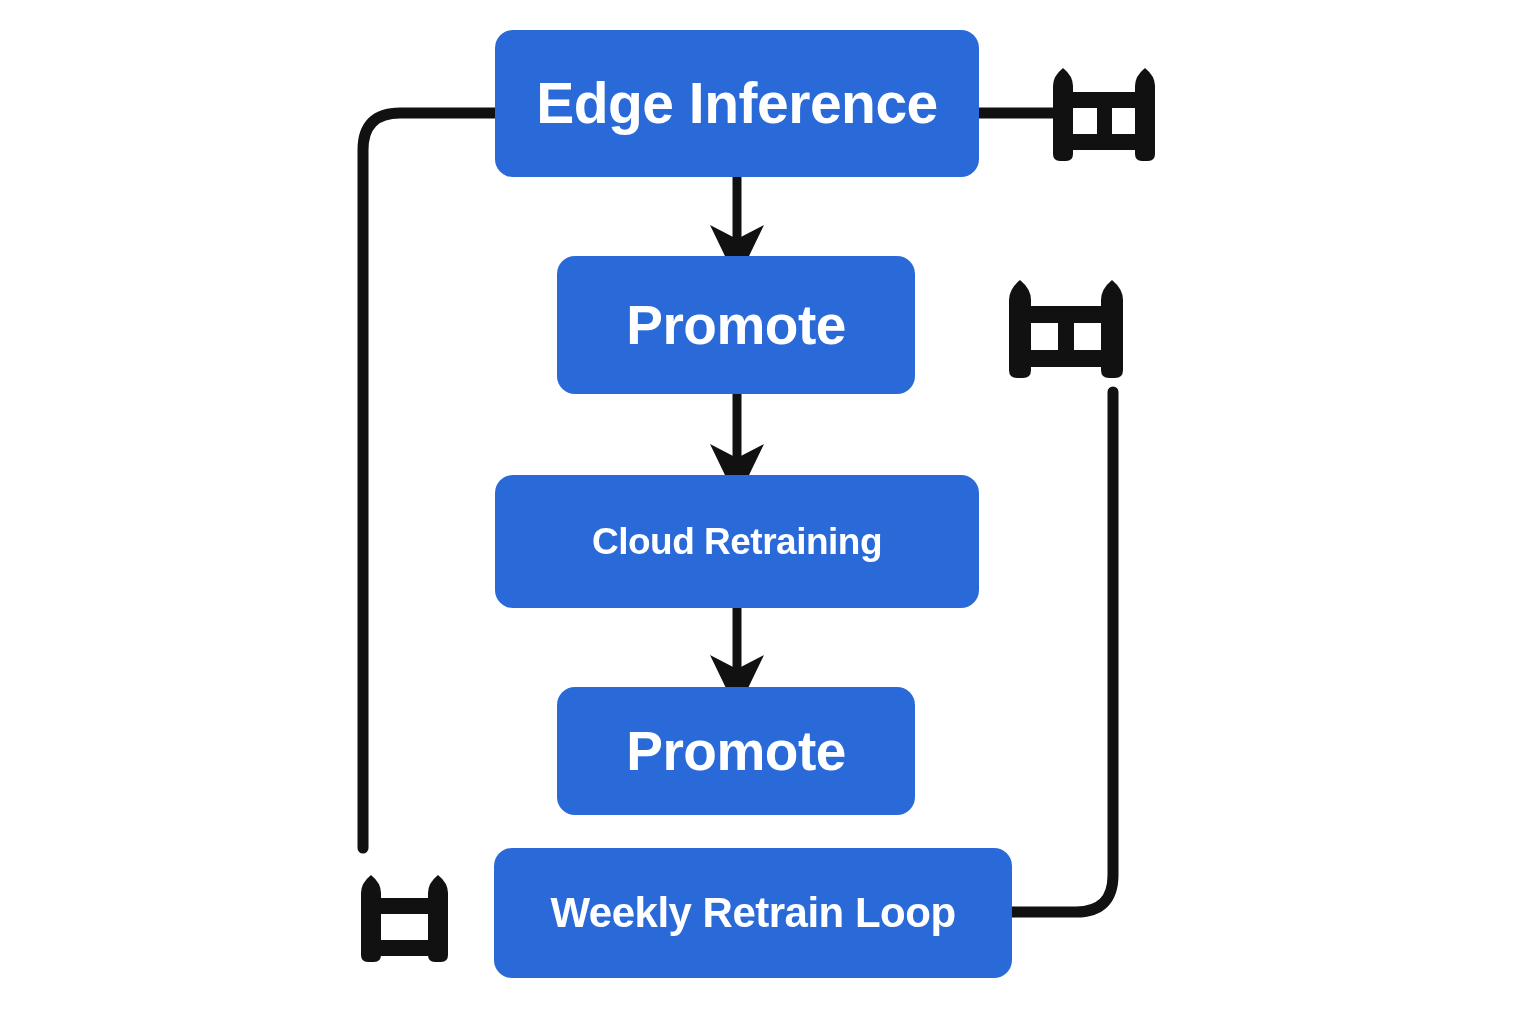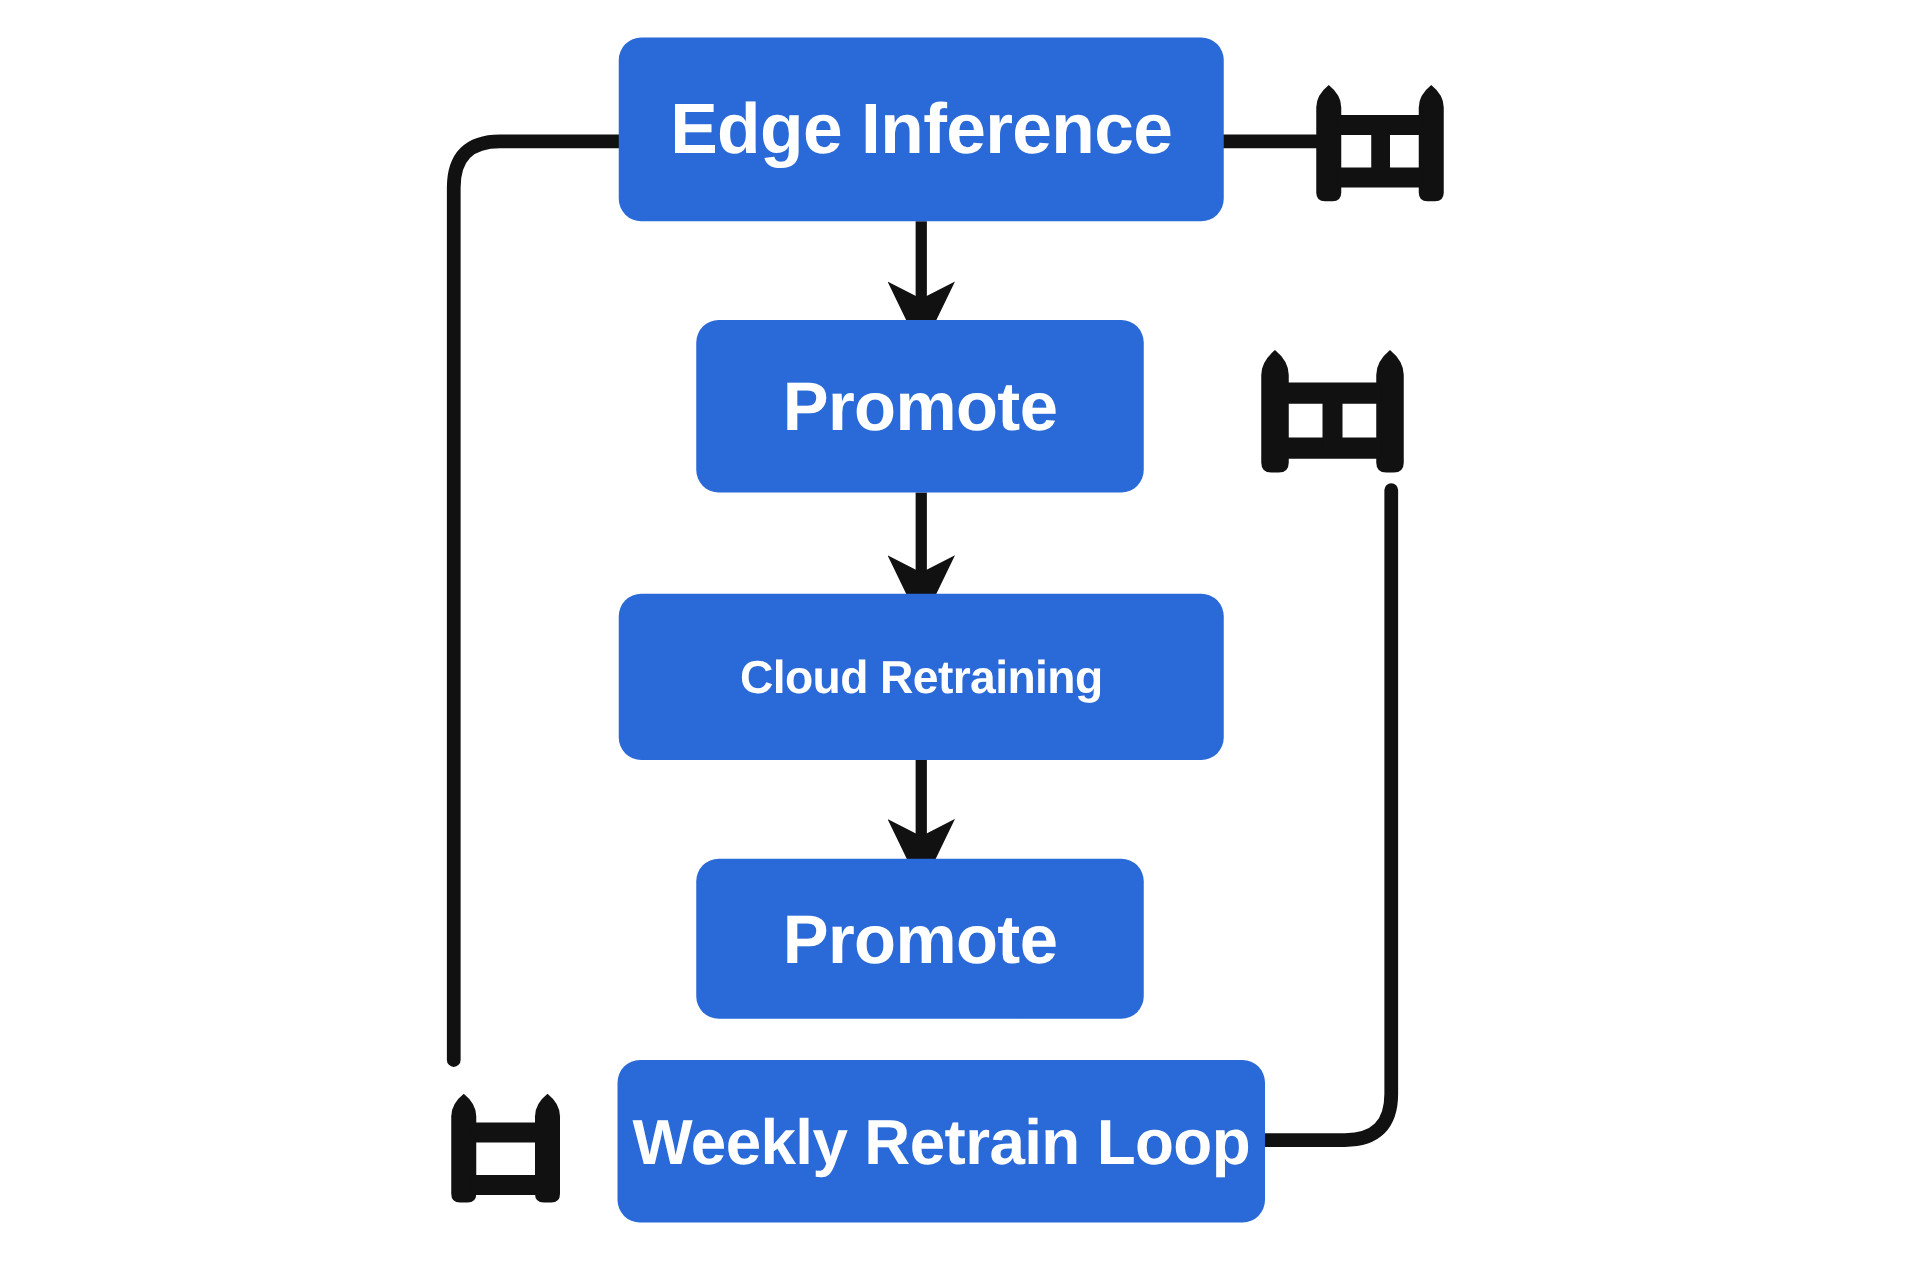--- a/index.html
+++ b/index.html
@@ -55,21 +55,21 @@
   .n-edge-inference { left: 495px;  top: 30px;  width: 484px; height: 147px; }
   .n-promote        { left: 557px;  top: 256px; width: 358px; height: 138px; justify-content: center; }
   .n-cloud-retrain  { left: 495px;  top: 475px; width: 484px; height: 133px; }
   .n-evaluate       { left: 557px;  top: 687px; width: 358px; height: 128px; }
   .n-weekly-loop    { left: 494px;  top: 848px; width: 518px; height: 130px; }
 
   .n-edge-inference .node-label { font-size: 57px; }
   .n-promote .node-label        { font-size: 55px; }
   .n-cloud-retrain .node-label  { font-size: 37px; }
   .n-evaluate .node-label       { font-size: 55px; }
-  .n-weekly-loop .node-label    { font-size: 51px; }
+  .n-weekly-loop .node-label    { font-size: 42px; }
 
   .fence-icon {
     position: absolute;
     pointer-events: auto;
   }
 </style>
 </head>
 <body>
 
 <div id="canvas">

